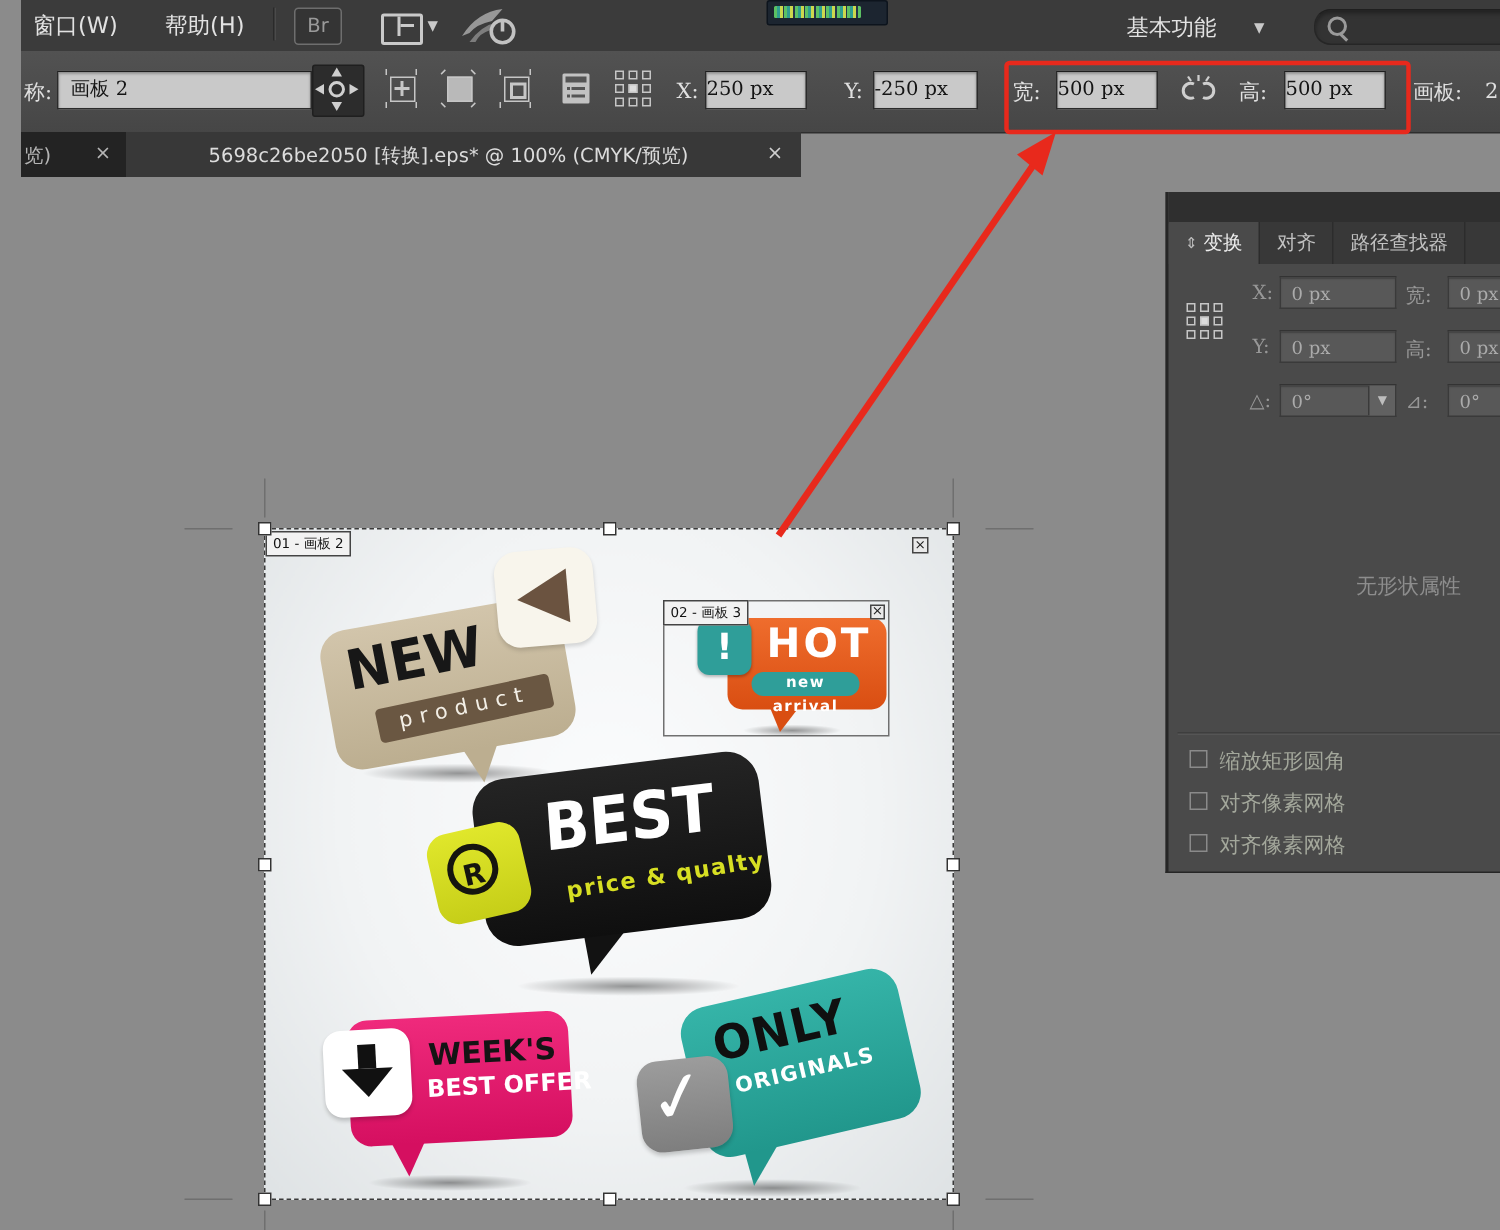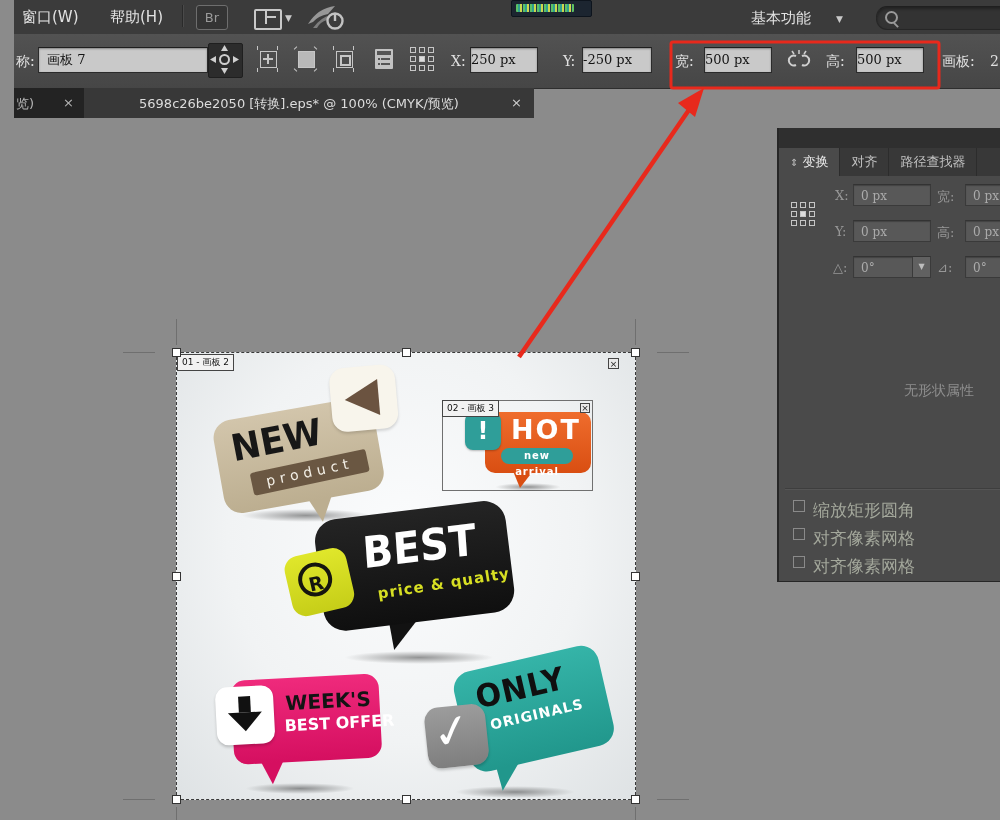--- a/index.html
+++ b/index.html
@@ -134,21 +134,21 @@
   .plabel{position:absolute;color:#979797;font-size:13px;font-family:"DejaVu Serif",serif;}
   .pfield{position:absolute;height:22px;background:#585858;border:1px solid #3a3a3a;border-top-color:#333;
           box-shadow:inset 0 1px 1px rgba(0,0,0,.25);color:#ababab;font-size:12px;
           font-family:"DejaVu Serif",serif;line-height:22px;padding-left:7px;box-sizing:border-box;}
   .pfield .ddbtn{position:absolute;right:0;top:0;width:17px;height:20px;background:#616161;border-left:1px solid #3a3a3a;
                  color:#bdbdbd;font-size:8px;text-align:center;line-height:20px;}
   #p-empty{position:absolute;left:0;top:206px;width:320px;text-align:center;color:#8d8d8d;font-size:14px;}
   #p-div{position:absolute;left:6px;top:312px;width:300px;height:1px;background:#3e3e3e;border-bottom:1px solid #555;}
   .chkrow{position:absolute;left:14px;height:16px;}
   .chkbox{position:absolute;left:0;top:1px;width:12px;height:12px;border:1px solid #8a8a8a;background:transparent;box-sizing:border-box;}
-  .chklabel{position:absolute;left:20px;top:0;color:#a3a79b;font-size:17px;white-space:nowrap;}
+  .chklabel{position:absolute;left:20px;top:0;color:#a3a79b;font-size:14px;white-space:nowrap;}
   #p-refgrid{position:absolute;left:12px;top:26px;}
 
   
   #annotation{left:0;top:0;width:1000px;height:820px;z-index:50;pointer-events:none;}
 </style>
 </head>
 <body>
 
 <div id="screen">
 
@@ -174,21 +174,21 @@
     <div id="workspace" class="abs">基本功能</div>
     <div class="dd-arrow abs" style="left:822px;top:14px;">▼</div>
     <div id="searchbox" class="abs">
       <div id="search-glyph" class="abs"></div>
       <input type="text" value="" style="">
     </div>
   </div>
 
   <div id="controlbar" class="abs">
     <div class="cb-label abs" style="left:2px;">称:</div>
-    <div class="cb-field abs" style="left:24px;width:160px;text-align:left;padding-left:8px;">画板 7</div>
+    <div class="cb-field abs" style="left:24px;width:160px;text-align:left;padding-left:8px;">画板 2</div>
 
     <div id="move-btn" class="abs">
       <svg width="31" height="31" viewBox="0 0 31 31">
         <circle cx="15.5" cy="15.5" r="4.5" fill="none" stroke="#cfcfcf" stroke-width="2"></circle>
         <path d="M15.5 1 L19 7 L12 7 Z" fill="#cfcfcf"></path>
         <path d="M15.5 30 L19 24 L12 24 Z" fill="#cfcfcf"></path>
         <path d="M1 15.5 L7 12 L7 19 Z" fill="#cfcfcf"></path>
         <path d="M30 15.5 L24 12 L24 19 Z" fill="#cfcfcf"></path>
       </svg>
     </div>

